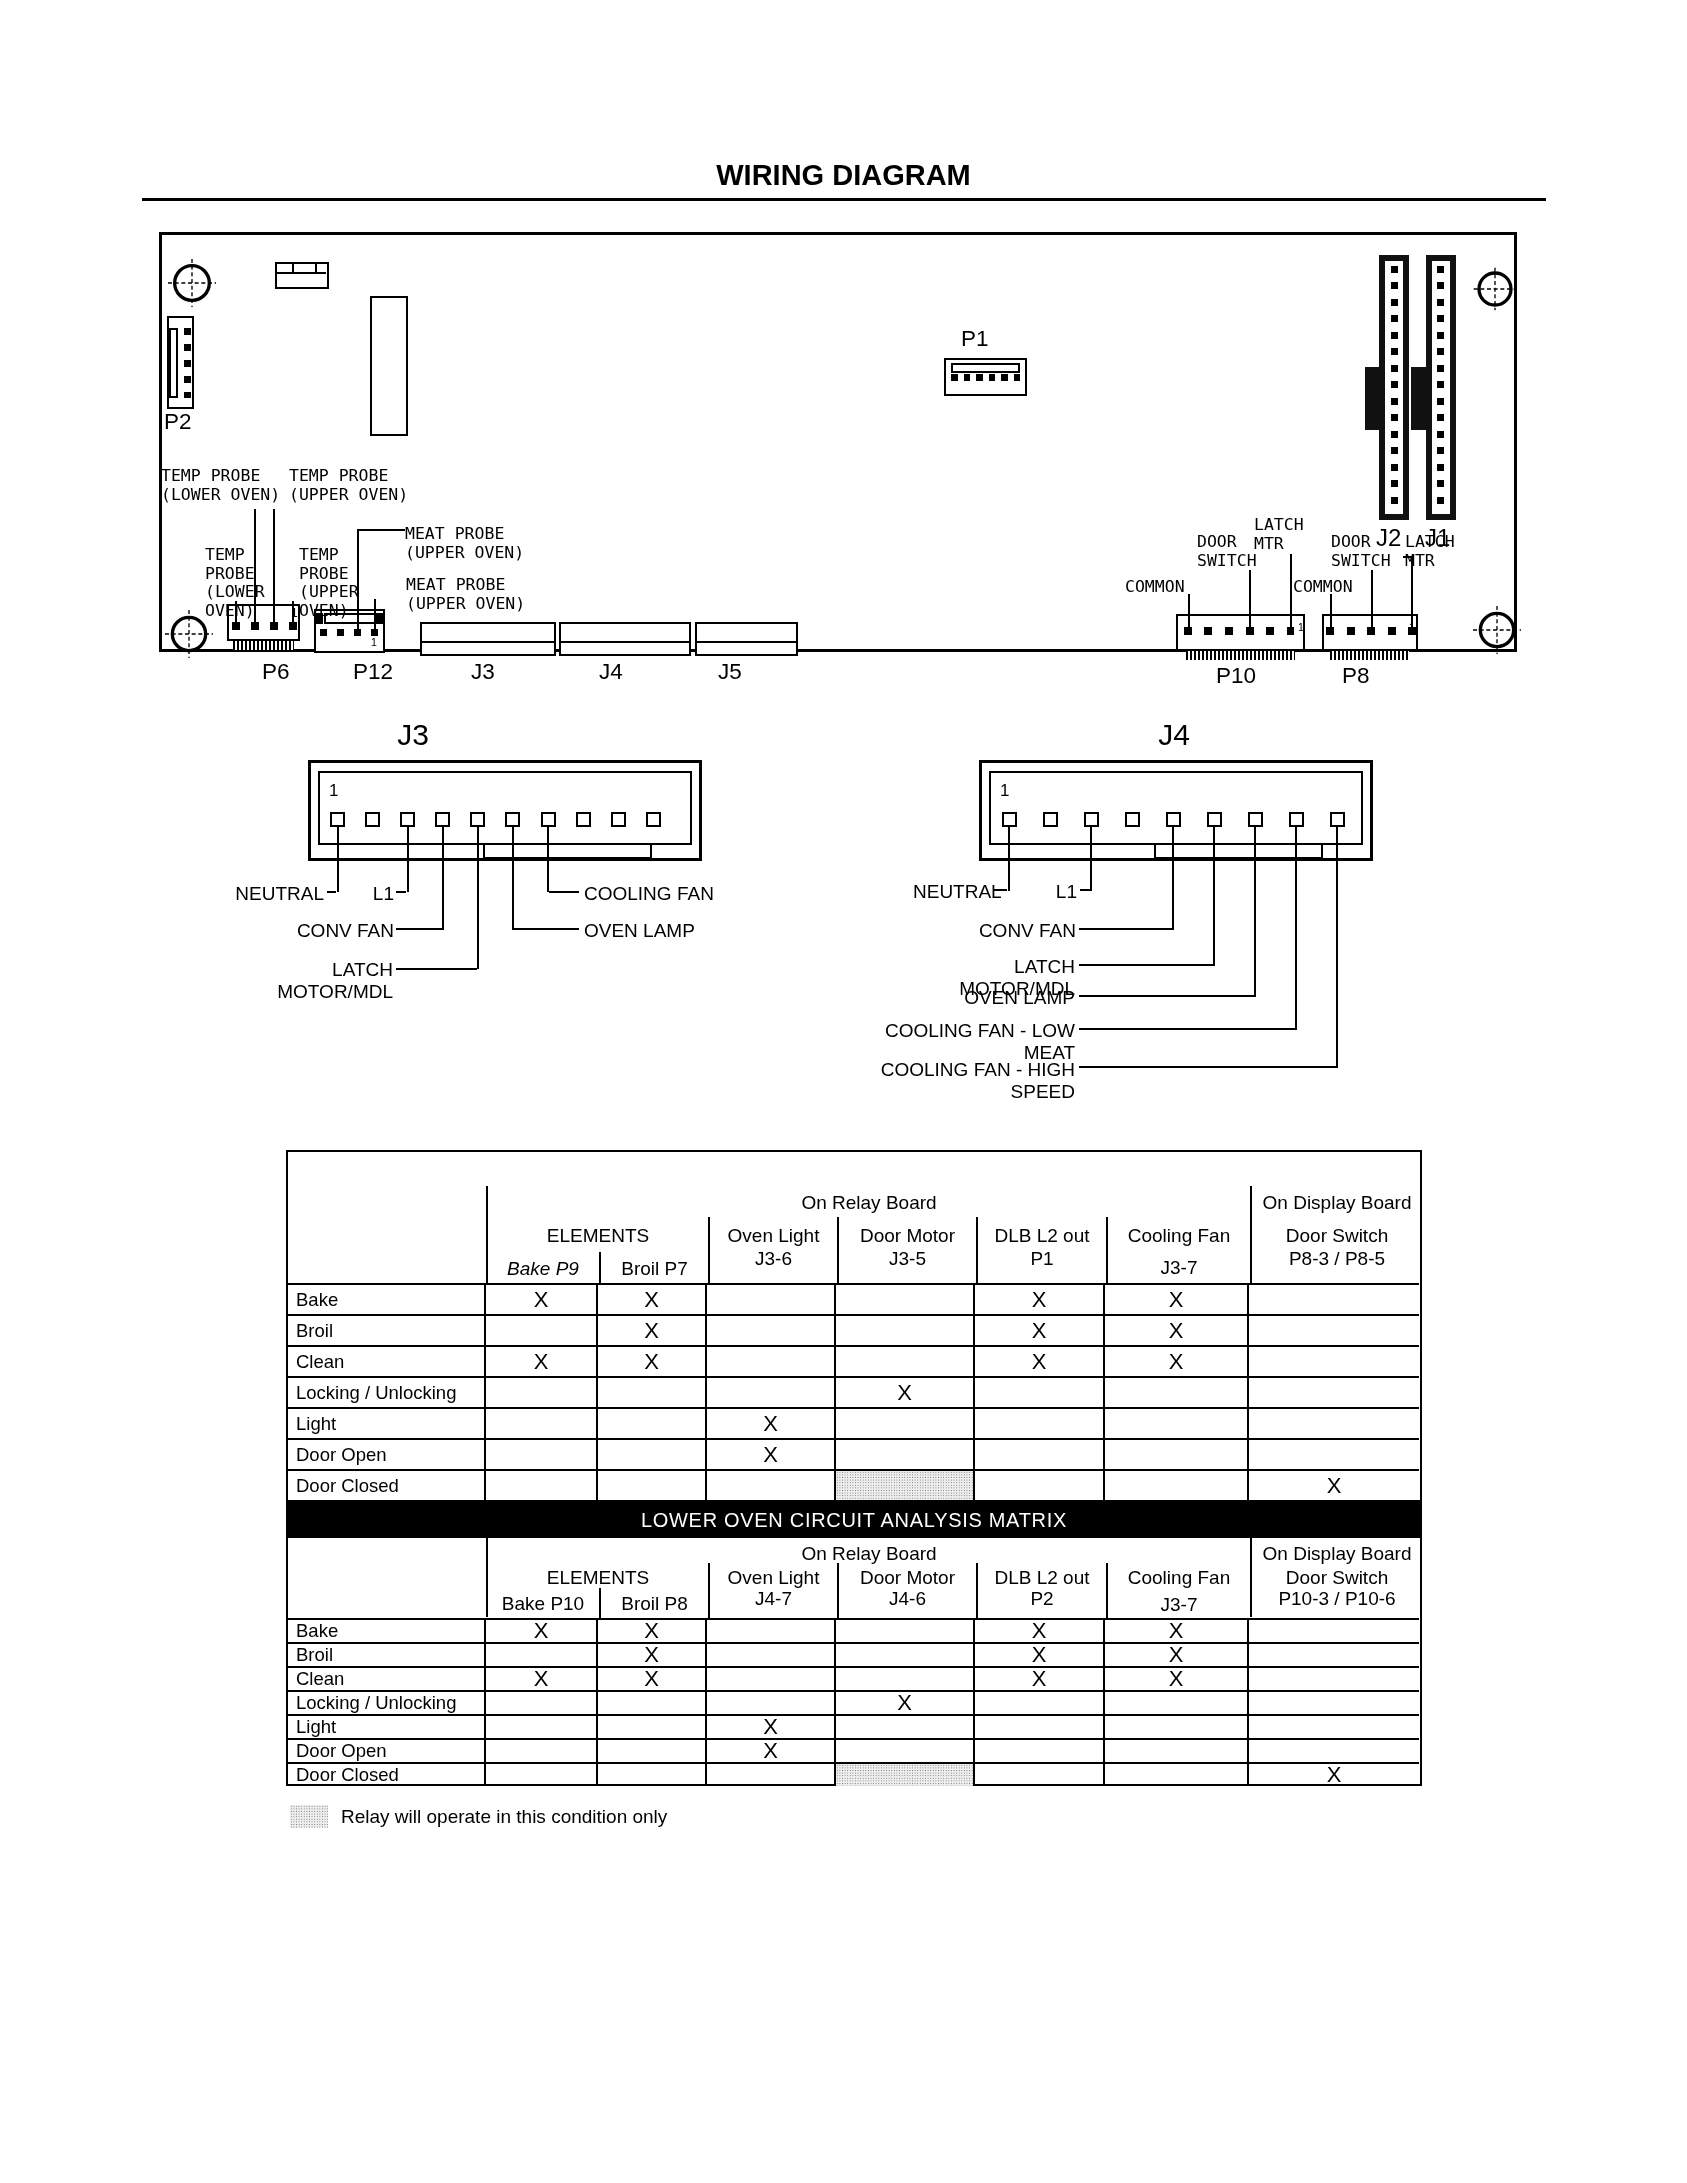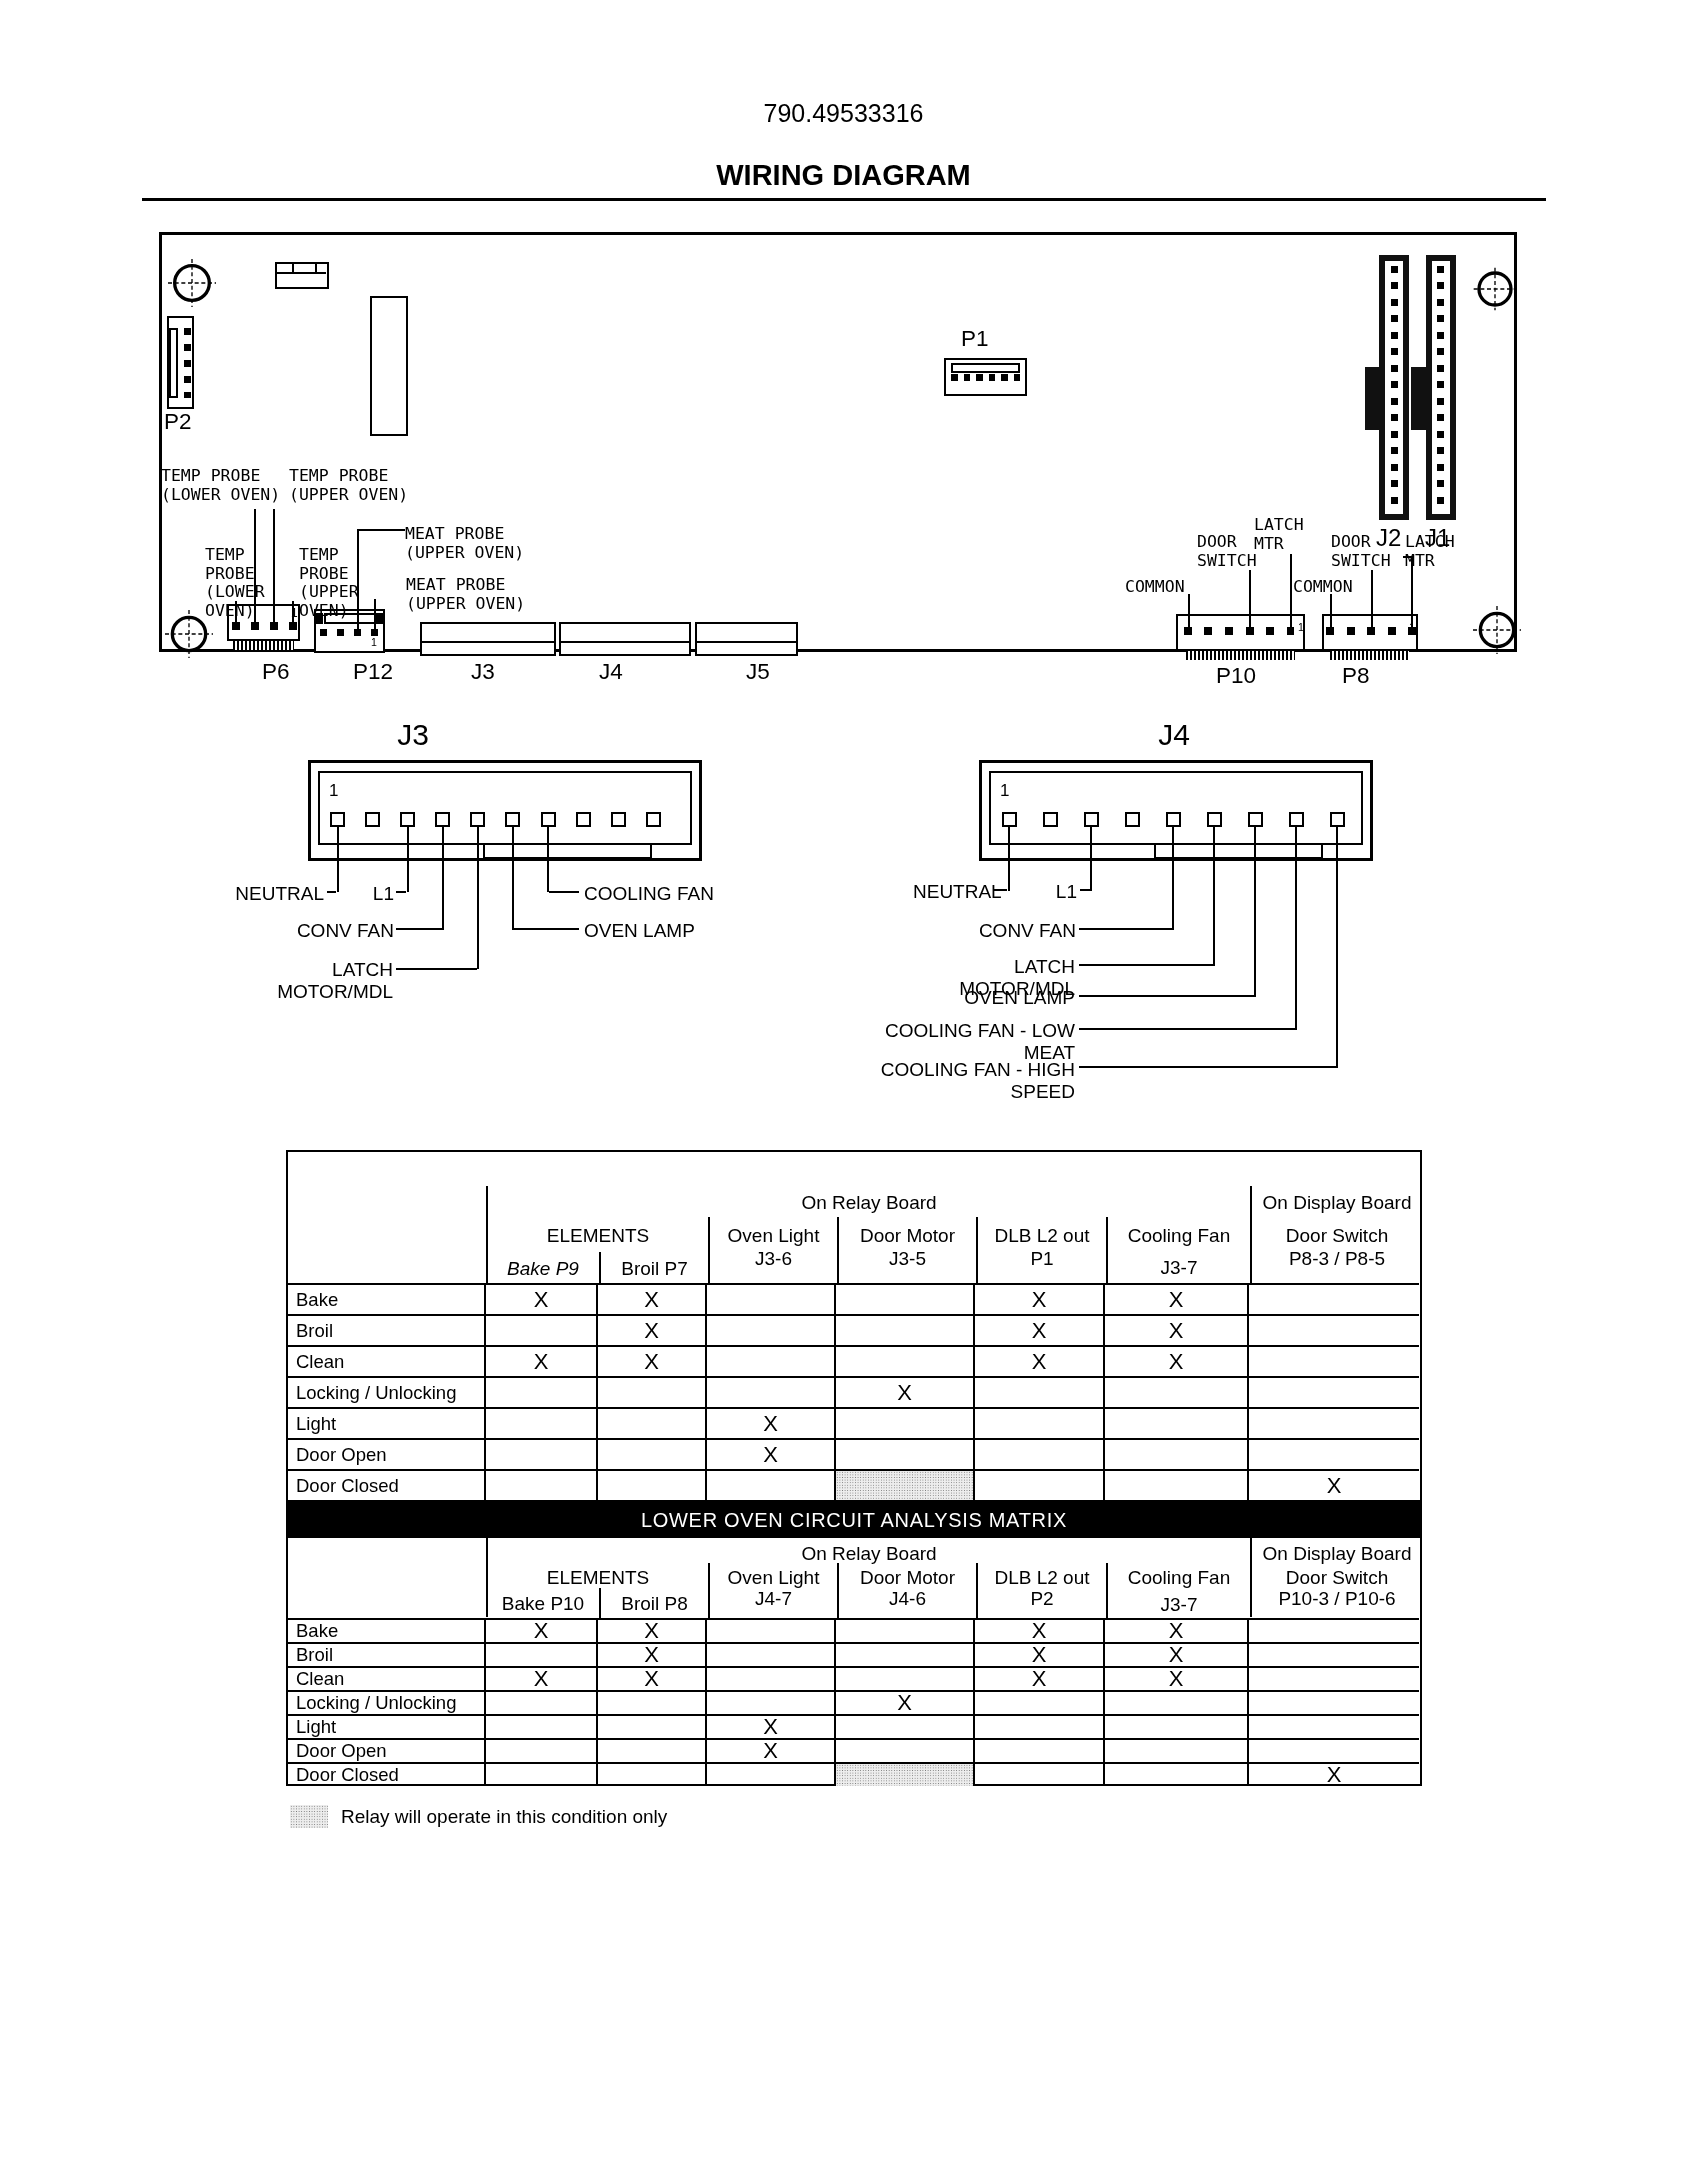--- a/index.html
+++ b/index.html
@@ -27,21 +27,20 @@
   .gc:nth-child(8n){border-right:none;}
   .glbl{justify-content:flex-start;padding-left:8px;font-size:18.5px;}
   .shade{background-color:#ededed;background-image:radial-gradient(#777 0.7px,transparent 0.8px);background-size:2.6px 2.6px;}
   svg{position:absolute;overflow:visible;}
 </style>
 </head>
 <body>
 
 <div id="page">
 
-  <div class="abs ctr" style="left:0;top:99px;width:1687px;font-size:25px;">790.49533316</div>
   <div class="abs ctr" style="left:0;top:159px;width:1687px;font-size:29px;font-weight:bold;">WIRING DIAGRAM</div>
   <div class="ln" style="left:142px;top:198px;width:1404px;height:2.6px;"></div>
 
   <div class="abs" style="left:159px;top:232px;width:1358px;height:420px;border:3.3px solid #000;box-sizing:border-box;"></div>
 
   <svg style="left:168px;top:259px;" width="48" height="48" viewBox="0 0 72 72">
     <circle cx="36" cy="36" r="26" fill="none" stroke="#000" stroke-width="5"></circle>
     <line x1="36" y1="0" x2="36" y2="72" stroke="#000" stroke-width="2" stroke-dasharray="6 4"></line>
     <line x1="0" y1="36" x2="72" y2="36" stroke="#000" stroke-width="2" stroke-dasharray="6 4"></line>
   </svg>
@@ -99,21 +98,21 @@
   <div class="box" style="left:324px;top:613px;width:53px;height:10.6px;border-width:2px;"></div>
   <div class="abs" style="left:320px;top:629px;width:59px;height:7.3px;background:repeating-linear-gradient(90deg,#000 0 7.3px,transparent 7.3px 17px);"></div>
   <div class="pin1" style="left:371px;top:636px;font-size:10.6px;">1</div>
   <div class="clab" style="left:353px;top:659px;">P12</div>
 
   <div class="box strip" style="left:420px;top:622px;width:136px;height:34px;"></div>
   <div class="box strip" style="left:559px;top:622px;width:132px;height:34px;"></div>
   <div class="box strip" style="left:695px;top:622px;width:103px;height:34px;"></div>
   <div class="clab" style="left:471px;top:659px;">J3</div>
   <div class="clab" style="left:599px;top:659px;">J4</div>
-  <div class="clab" style="left:746px;top:659px;">J5</div>
+  <div class="clab" style="left:718px;top:659px;">J5</div>
 
   <div class="box" style="left:1176px;top:614px;width:129px;height:37px;"></div>
   <div class="abs" style="left:1184px;top:627px;width:110px;height:8px;background:repeating-linear-gradient(90deg,#000 0 8px,transparent 8px 20.5px);"></div>
   <div class="pin1" style="left:1298px;top:621px;font-size:10.6px;">1</div>
   <div class="hatch" style="left:1186px;top:651px;width:109px;height:9.3px;"></div>
   <div class="clab" style="left:1216px;top:663px;">P10</div>
 
   <div class="box" style="left:1322px;top:614px;width:96px;height:37px;"></div>
   <div class="abs" style="left:1326px;top:627px;width:90px;height:8px;background:repeating-linear-gradient(90deg,#000 0 8px,transparent 8px 20.5px);"></div>
   <div class="pin1" style="left:1409px;top:621px;font-size:10.6px;">1</div>

